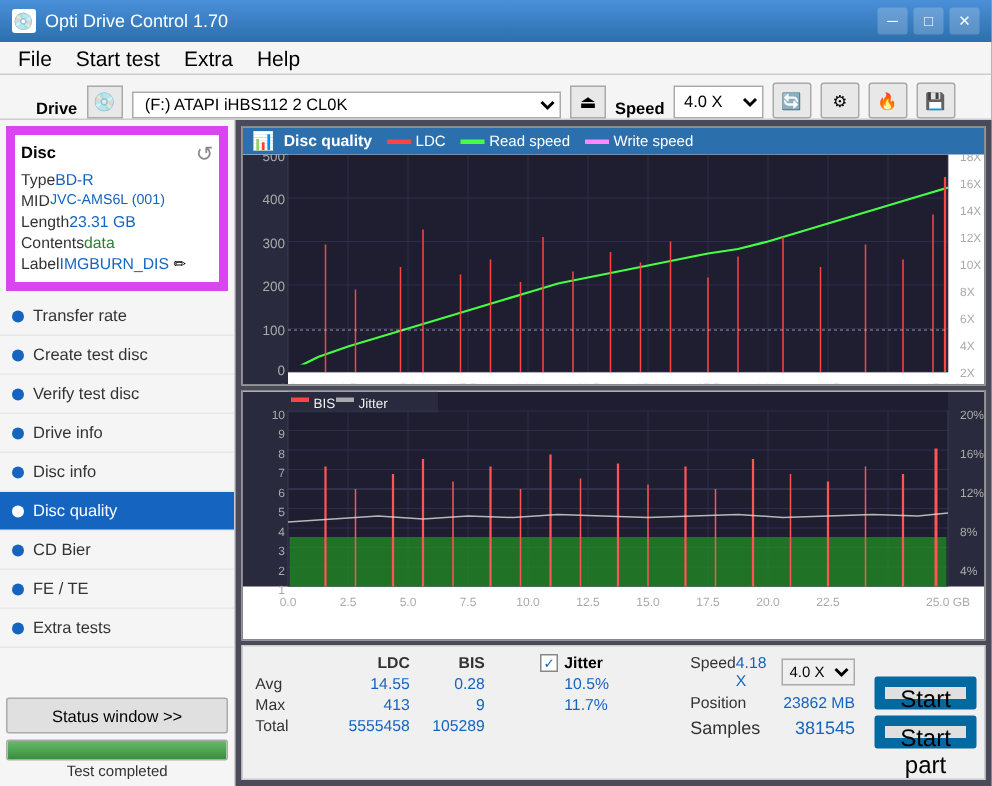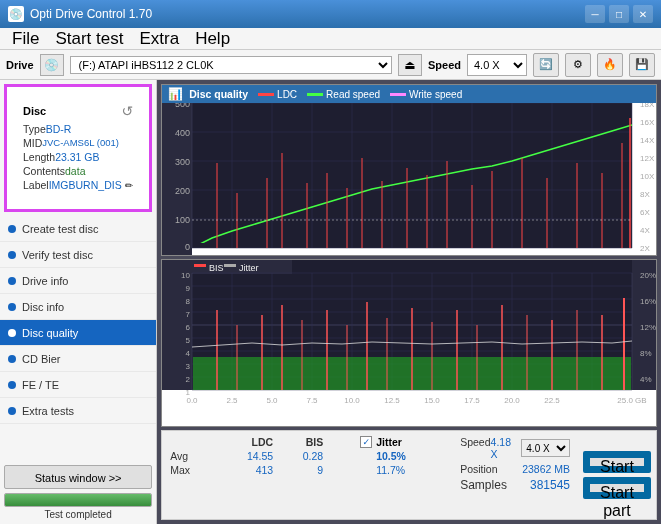--- a/index.html
+++ b/index.html
@@ -27,32 +27,32 @@
       background: #f5f5f5;
       border-bottom: 1px solid #ccc;
       height: 22px;
       display: flex;
       align-items: center;
       padding: 0 4px;
     }
     .menu-item {
       padding: 2px 8px;
       cursor: pointer;
-      font-size: 17px;
+      font-size: 14px;
       border-radius: 2px;
     }
 
     
     .drive-bar {
       background: #f5f5f5;
       border-bottom: 1px solid #ccc;
       height: 30px;
       display: flex;
-      align-items: center;
-      padding: 0 6px;
+      align-items: flex-end;
+      padding: 0 24px;
       gap: 6px;
     }
     .drive-label { font-size: 11px; font-weight: bold; }
     .drive-select {
       flex: 1;
       height: 18px;
       border: 1px solid #aaa;
       background: white;
       font-size: 11px;
       padding: 0 4px;
@@ -73,23 +73,23 @@
       width: 163px;
       background: #f5f5f5;
       border-right: 1px solid #ccc;
       display: flex;
       flex-direction: column;
     }
 
     
     .disc-panel {
       background: white;
-      border: 3px solid #d946ef;
+      border: 6px solid #d946ef;
       margin: 4px;
-      padding: 16px;
+      padding: 4px;
     }
     .disc-panel-header {
       display: flex;
       align-items: center;
       justify-content: space-between;
       margin-bottom: 4px;
     }
     .disc-title { font-size: 11px; font-weight: bold; }
     .disc-icon { font-size: 14px; color: #888; }
     .disc-row { display: flex; justify-content: flex-start; margin-bottom: 2px; font-size: 10.5px; }
@@ -263,20 +263,24 @@
       <div class="disc-row">
         <span class="disc-row-label">Label</span>
         <span style="display:flex;align-items:center;gap:3px">
           <span class="disc-row-value">IMGBURN_DIS</span>
           <span style="cursor:pointer;font-size:10px">✏</span>
         </span>
       </div>
     </div>
 
     <div>
+      <div class="nav-item">
+        <div class="nav-dot"></div>
+        <span>Transfer rate</span>
+      </div>
       <div class="nav-item">
         <div class="nav-dot"></div>
         <span>Create test disc</span>
       </div>
       <div class="nav-item">
         <div class="nav-dot"></div>
         <span>Verify test disc</span>
       </div>
       <div class="nav-item">
         <div class="nav-dot"></div>
@@ -536,29 +540,34 @@
         <div style="display:flex;align-items:center;margin-bottom:2px;font-size:10.5px;">
           <span style="width:38px;color:#333">Avg</span>
           <span style="width:65px;text-align:right;color:#1565c0;font-weight:500">14.55</span>
           <span style="width:50px;text-align:right;color:#1565c0;font-weight:500">0.28</span>
         </div>
         <div style="display:flex;align-items:center;margin-bottom:2px;font-size:10.5px;">
           <span style="width:38px;color:#333">Max</span>
           <span style="width:65px;text-align:right;color:#1565c0;font-weight:500">413</span>
           <span style="width:50px;text-align:right;color:#1565c0;font-weight:500">9</span>
         </div>
+        <div style="display:flex;align-items:center;font-size:10.5px;">
+          <span style="width:38px;color:#333">Total</span>
+          <span style="width:65px;text-align:right;color:#1565c0;font-weight:500">5555458</span>
+          <span style="width:50px;text-align:right;color:#1565c0;font-weight:500">105289</span>
+        </div>
       </div>
 
       <div style="padding:5px 8px;min-width:100px">
         <div style="display:flex;align-items:center;gap:4px;margin-bottom:2px;font-size:10.5px;">
           <div class="checkbox">✓</div>
           <span style="font-weight:bold">Jitter</span>
         </div>
         <div style="font-size:10.5px;margin-bottom:2px;padding-left:16px;">
-          <span style="color:#1565c0;font-weight:700">10.5%</span>
+          <span style="color:#1565c0;font-weight:400">10.5%</span>
         </div>
         <div style="font-size:10.5px;margin-bottom:2px;padding-left:16px;">
           <span style="color:#1565c0;font-weight:500">11.7%</span>
         </div>
       </div>
 
       <div style="padding:5px 8px;flex:1">
         <div style="display:flex;justify-content:space-between;margin-bottom:3px;font-size:10.5px;">
           <span style="color:#333">Speed</span>
           <div style="display:flex;gap:4px;align-items:center">

